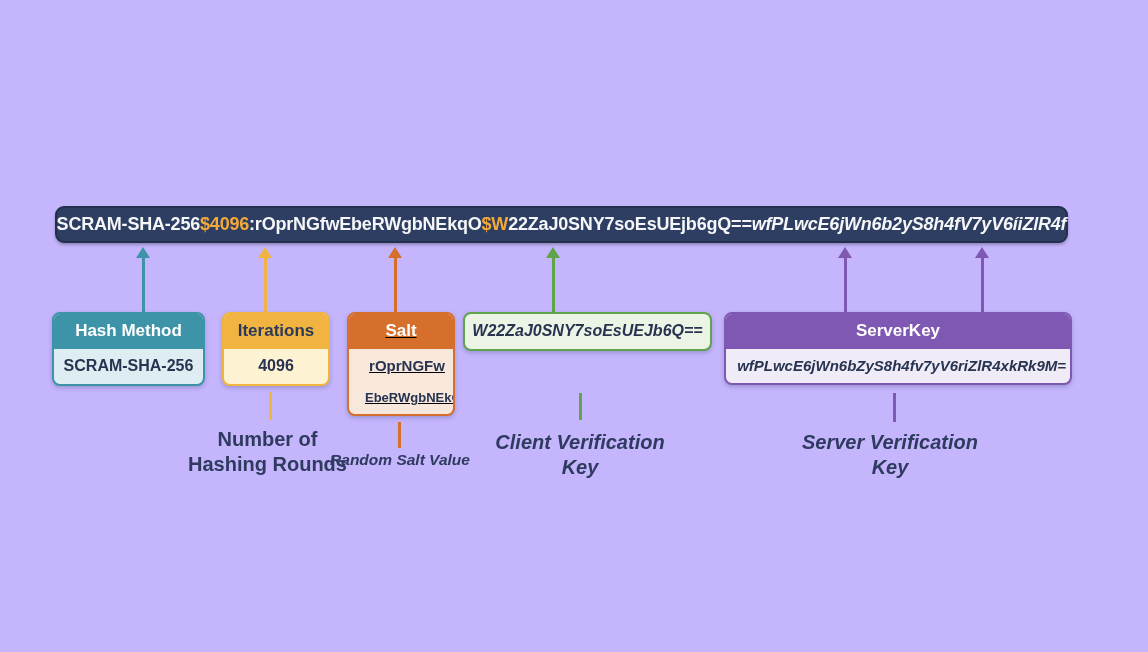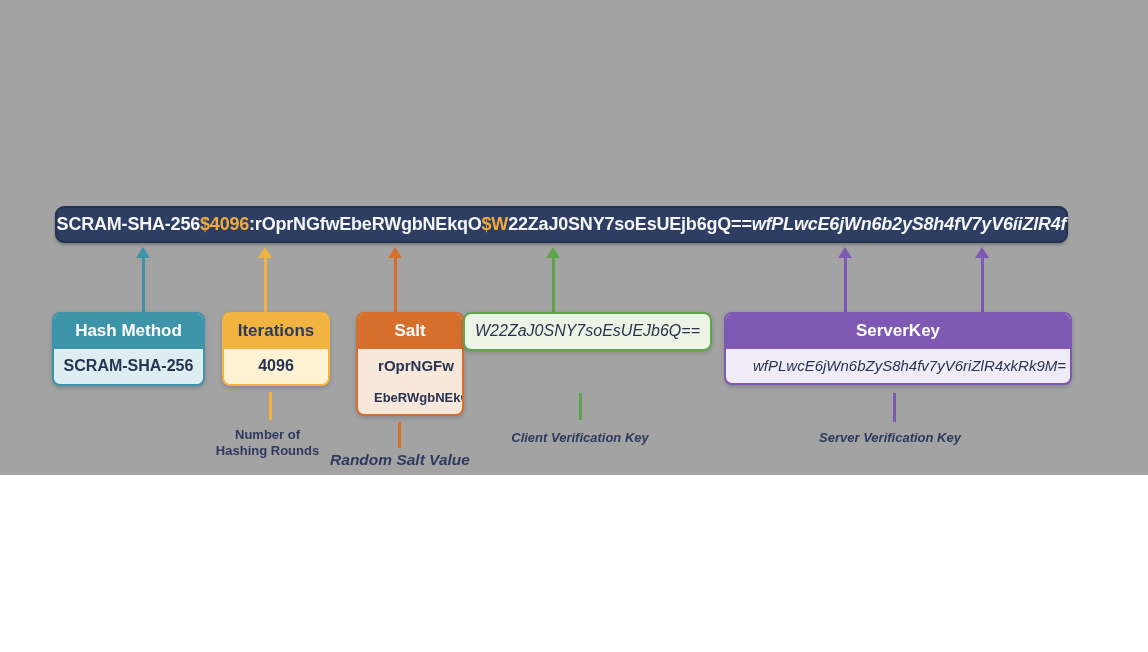--- a/index.html
+++ b/index.html
@@ -1,19 +1,19 @@
 <!DOCTYPE html>
 <html><head>
 <meta charset="utf-8">
 <style>
   html,body{margin:0;padding:0;background:#ffffff;}
   #canvas{
     position:relative;
-    width:1148px;height:475px;
-    background:#a3a3a3;
+    width:1148px;height:652px;
+    background:#c4b5fd;
     font-family:"Liberation Sans","DejaVu Sans",sans-serif;
     overflow:hidden;
   }
 
   
   .banner{
     position:absolute;left:55px;top:206px;width:1013px;height:37px;
     background:#2d3e62;
     border:2px solid #22304e;
     border-radius:9px;
@@ -58,33 +58,33 @@
     text-align:center;
     padding:7px 4px 8px 4px;
   }
   .fbox .hdr.dark{color:#2b3a5c;}
   .fbox .val{
     text-align:center;
     color:#273350;
     font-weight:700;font-size:16px;
     padding:8px 4px 9px 4px;
   }
-  .fbox .val.italic{font-style:italic;font-weight:400;}
+  .fbox .val.italic{font-style:italic;font-weight:700;}
   .fbox .val .line2{display:block;font-size:13px;margin-top:16px;}
 
   
   .connector{
     position:absolute;width:3px;background:var(--c);
   }
 
   
   .note{
     position:absolute;
     color:#2e3a5e;
-    font-size:13px;font-weight:600;
+    font-size:20px;font-weight:600;
     text-align:center;line-height:1.25;
   }
   .note.italic{font-style:italic;font-weight:600;}
 </style>
 </head>
 <body>
 
 <div id="canvas">
 
   <div class="banner" style="background-color: rgb(45, 62, 98);">
@@ -124,21 +124,21 @@
   <div class="fbox" style="left: 52px; width: 153px; --c: #3d93a8; --bg: #ddedf1;">
     <div class="hdr">Hash Method</div>
     <div class="val">SCRAM-SHA-256</div>
   </div>
 
   <div class="fbox" style="left: 222px; width: 108px; --c: #f2b440; --bg: #fdf3d3;">
     <div class="hdr dark">Iterations</div>
     <div class="val">4096</div>
   </div>
 
-  <div class="fbox" style="left: 356px; width: 108px; --c: #d66f2c; --bg: #f8e8db;">
+  <div class="fbox" style="left: 347px; width: 108px; text-decoration: underline; --c: #d66f2c; --bg: #f8e8db;">
     <div class="hdr">Salt</div>
     <div class="val" style="font-size:15px;padding-left:16px;">
       <span>rOprNGFw</span>
       <span class="line2">EbeRWgbNEkO</span>
     </div>
   </div>
 
   <div class="fbox" style="left: 463px; width: 249px; --c: #5fa34a; --bg: #ecf4e5;">
     <div class="val italic">W22ZaJ0SNY7soEsUEJb6Q==</div>
   </div>

